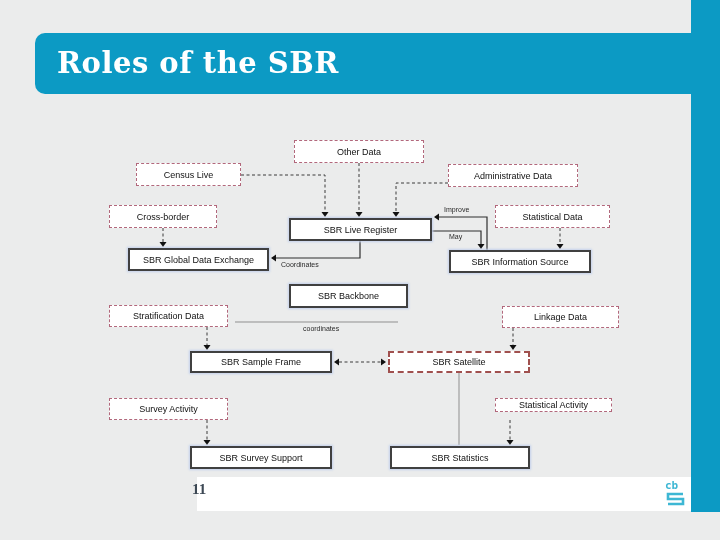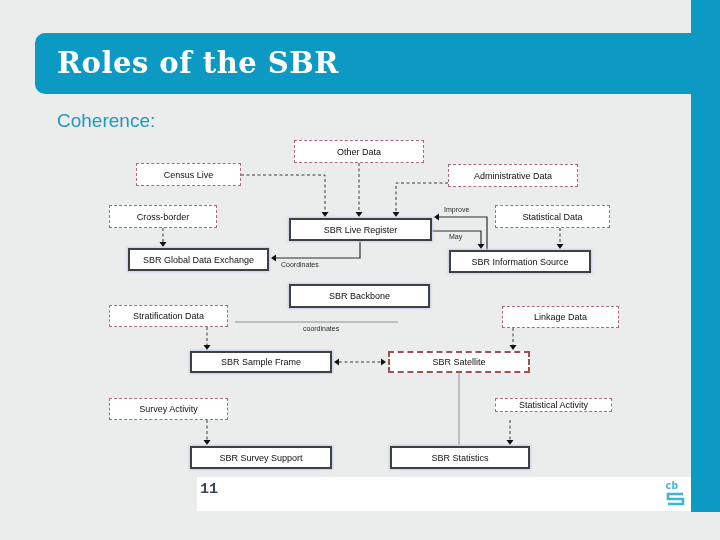--- a/index.html
+++ b/index.html
@@ -32,38 +32,37 @@
   .node.dashed{border:1px dashed #b2687c;}
   .node.dashed-bold{border:2px dashed #a0504e;}
   .node.solid{border:2px solid #404040;box-shadow:0 0 2px 1px #c3d1ec;}
   .edge-label{
     position:absolute;font-size:7px;color:#2a2a2a;white-space:nowrap;
   }
   #connectors{position:absolute;left:0;top:0;width:720px;height:540px;}
   
   #footer-strip{position:absolute;left:197px;top:477px;width:494px;height:34px;background:#ffffff;}
   #page-number{
-    position:absolute;left:200px;top:481px;
-    font-family:Liberation Mono, monospace;
+    position:absolute;left:192px;top:481px;
+    font-family:Liberation Serif, serif;
     font-weight:bold;font-size:15px;color:#3c4854;
   }
   #logo{position:absolute;left:662px;top:478px;width:26px;height:30px;}
 </style>
 </head>
 <body>
 
 <div id="slide">
 
   <div id="right-bar"></div>
 
   <div id="header">
     <div id="title">Roles of the SBR</div>
   </div>
 
-  <div id="subtitle">Coherence:</div>
 
   <svg id="connectors" viewBox="0 0 720 540" xmlns="http://www.w3.org/2000/svg">
     <g fill="none" stroke="#3a3a3a" stroke-width="1" stroke-dasharray="3 2.5">
       <path d="M241,175 H325 V212"></path>
       <path d="M359,163 V212"></path>
       <path d="M448,183 H396 V212"></path>
       <path d="M163,228 V242"></path>
       <path d="M560,228 V244"></path>
       <path d="M207,327 V345"></path>
       <path d="M513,328 V345"></path>
@@ -100,21 +99,21 @@
 
   <div id="diagram-layer">
       <div class="node dashed" style="left: 294px; top: 140px; width: 130px; height: 23px;">Other Data</div>
       <div class="node dashed" style="left: 136px; top: 163px; width: 105px; height: 23px;">Census Live</div>
       <div class="node dashed" style="left: 448px; top: 164px; width: 130px; height: 23px;">Administrative Data</div>
       <div class="node dashed" style="left: 109px; top: 205px; width: 108px; height: 23px;">Cross-border</div>
       <div class="node solid" style="left: 289px; top: 218px; width: 143px; height: 23px;">SBR Live Register</div>
       <div class="node dashed" style="left: 495px; top: 205px; width: 115px; height: 23px;">Statistical Data</div>
       <div class="node solid" style="left: 128px; top: 248px; width: 141px; height: 23px;">SBR Global Data Exchange</div>
       <div class="node solid" style="left: 449px; top: 250px; width: 142px; height: 23px;">SBR Information Source</div>
-      <div class="node solid" style="left: 289px; top: 284px; width: 141px; height: 24px;">SBR Backbone</div>
+      <div class="node solid" style="left: 289px; top: 284px; width: 119px; height: 24px;">SBR Backbone</div>
       <div class="node dashed" style="left: 109px; top: 305px; width: 119px; height: 22px;">Stratification Data</div>
       <div class="node dashed" style="left: 502px; top: 306px; width: 117px; height: 22px;">Linkage Data</div>
       <div class="node solid" style="left: 190px; top: 351px; width: 142px; height: 22px;">SBR Sample Frame</div>
       <div class="node dashed-bold" style="left: 388px; top: 351px; width: 142px; height: 22px;">SBR Satellite</div>
       <div class="node dashed" style="left: 109px; top: 398px; width: 119px; height: 22px;">Survey Activity</div>
       <div class="node dashed" style="left: 495px; top: 398px; width: 117px; height: 14px;">Statistical Activity</div>
       <div class="node solid" style="left: 190px; top: 446px; width: 142px; height: 23px;">SBR Survey Support</div>
       <div class="node solid" style="left: 390px; top: 446px; width: 140px; height: 23px;">SBR Statistics</div>
       <div class="edge-label" style="left: 444px; top: 206px;">Improve</div>
       <div class="edge-label" style="left: 449px; top: 233px;">May</div>

